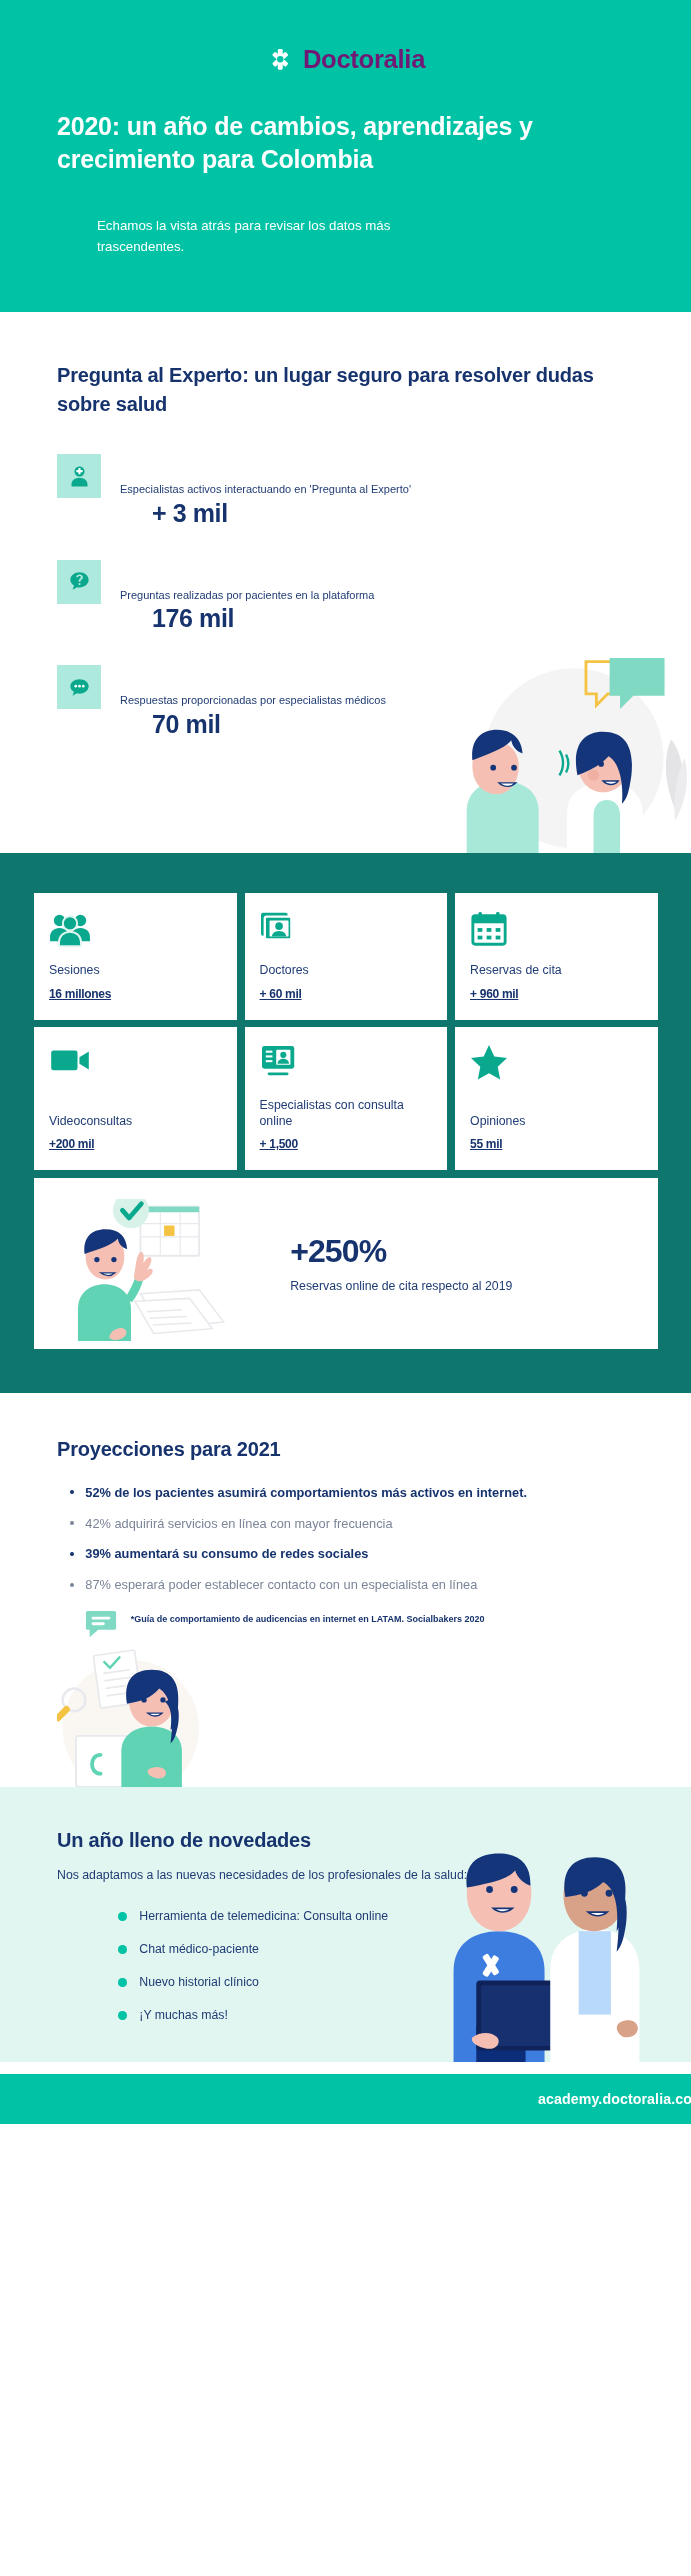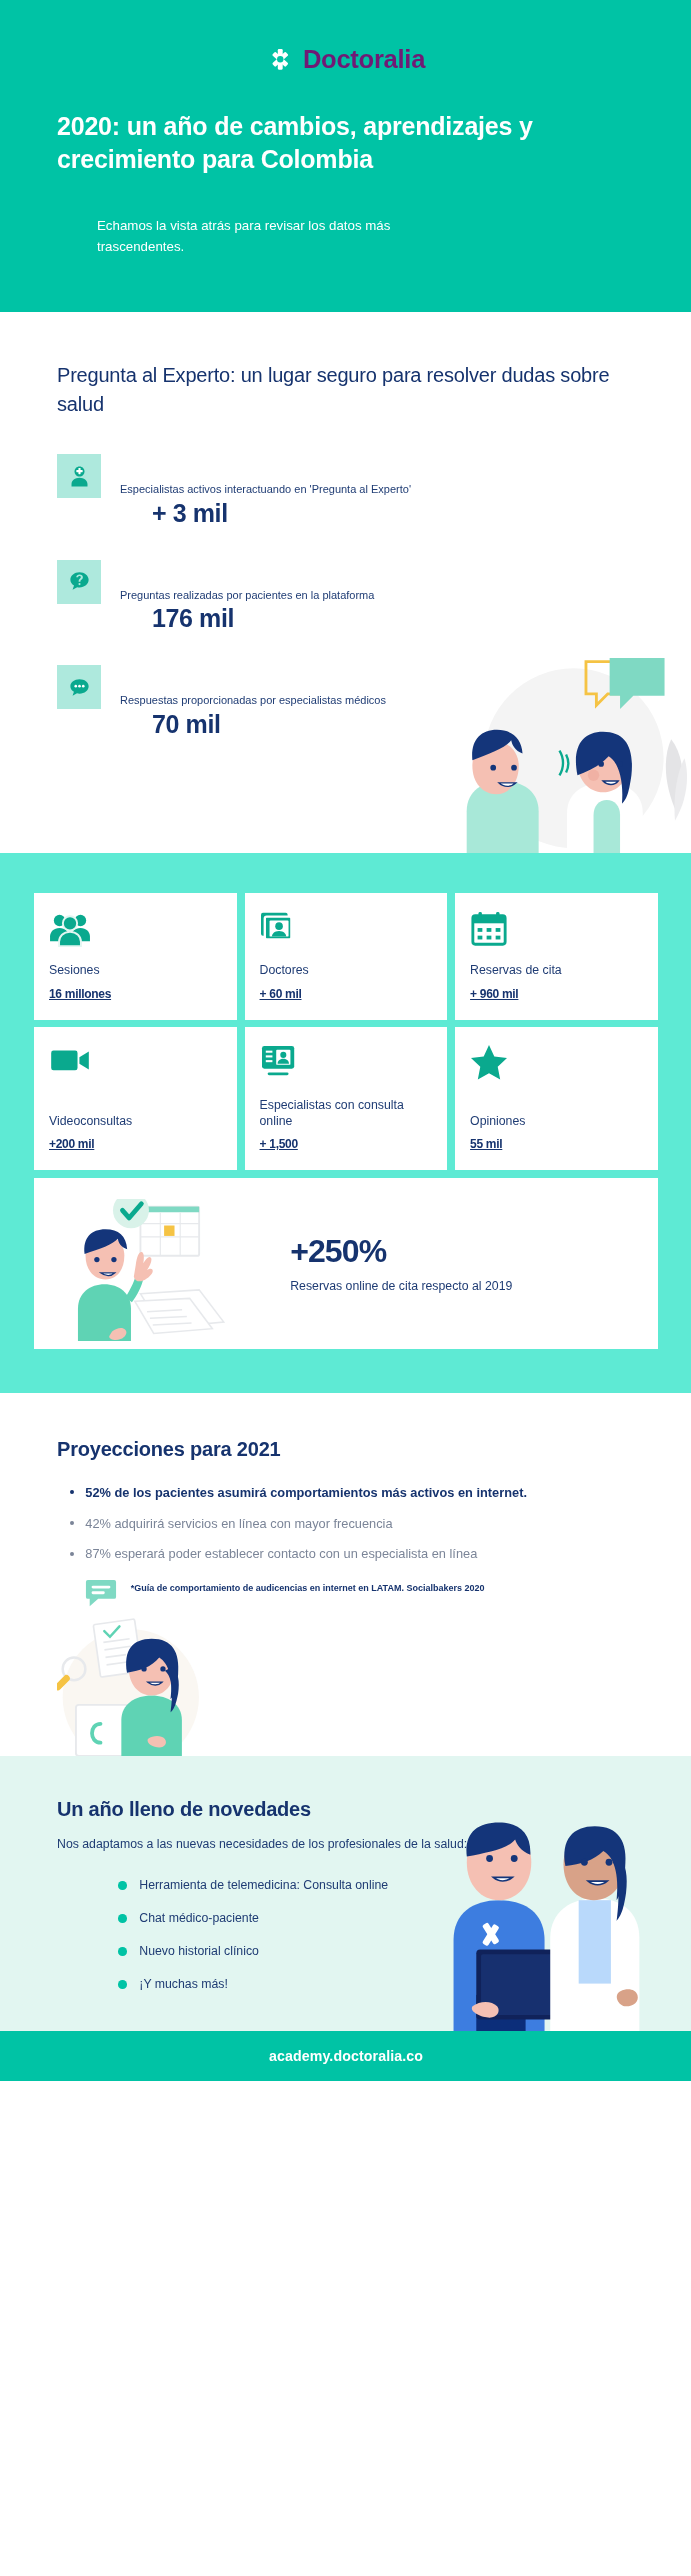--- a/index.html
+++ b/index.html
@@ -51,21 +51,21 @@
   
   .sec-experto {
     background: #ffffff;
     padding: 49px 57px 0 57px;
     position: relative;
     overflow: hidden;
   }
   .sec-title {
     color: #16336e;
     font-size: 20px;
-    font-weight: normal;
+    font-weight: bold;
     line-height: 1.42;
     letter-spacing: -0.2px;
     margin-bottom: 36px;
   }
   .stat-row {
     display: flex;
     align-items: flex-start;
     gap: 19px;
     margin-bottom: 32px;
     position: relative;
@@ -102,21 +102,21 @@
     bottom: 0;
     width: 284px;
     height: 199px;
     z-index: 1;
     pointer-events: none;
   }
   .sec-experto-spacer { height: 82px; }
 
   
   .sec-cards {
-    background: #5eead4;
+    background: #0f766e;
     padding: 40px 34px 44px 34px;
   }
   .card-grid {
     display: grid;
     grid-template-columns: repeat(3, 1fr);
     gap: 7.6px;
   }
   .stat-card {
     background: #ffffff;
     padding: 17px 15px 19px 15px;
@@ -262,22 +262,23 @@
     right: 28.4px;
     bottom: 0;
     width: 237px;
     height: 237px;
     z-index: 1;
   }
 
   
   .footer {
     background: #00c3a5;
-    text-align: center;
+    text-align: right;
     padding: 16px 0 17px 0;
+    margin-top: 12px;
   }
   .footer-url {
     color: #ffffff;
     font-size: 14.2px;
     font-weight: bold;
     letter-spacing: 0.1px;
   }
 </style>
 </head>
 <body>
@@ -525,20 +526,21 @@
         <div class="hl-desc">Reservas online de cita respecto al 2019</div>
       </div>
     </div>
   </section>
 
   <section class="sec-proy">
     <h2 class="proy-title">Proyecciones para 2021</h2>
     <ul class="proy-list">
       <li class="dark">52% de los pacientes asumirá comportamientos más activos en internet.</li>
       <li class="muted">42% adquirirá servicios en línea con mayor frecuencia</li>
+      <li class="dark">39% aumentará su consumo de redes sociales</li>
       <li class="muted">87% esperará poder establecer contacto con un especialista en línea</li>
     </ul>
     <div class="source-row">
       <span>
         <svg width="32" height="28.4" viewBox="0 0 34 30">
           <path d="M3 1h28a2 2 0 012 2v16a2 2 0 01-2 2H14l-9 8v-8H3a2 2 0 01-2-2V3a2 2 0 012-2z" fill="#7fd9c3"></path>
           <g fill="#ffffff">
               <rect x="7" y="7" width="20" height="3" rx="1.5"></rect>
               <rect x="7" y="13" width="14" height="3" rx="1.5"></rect>
             </g>

